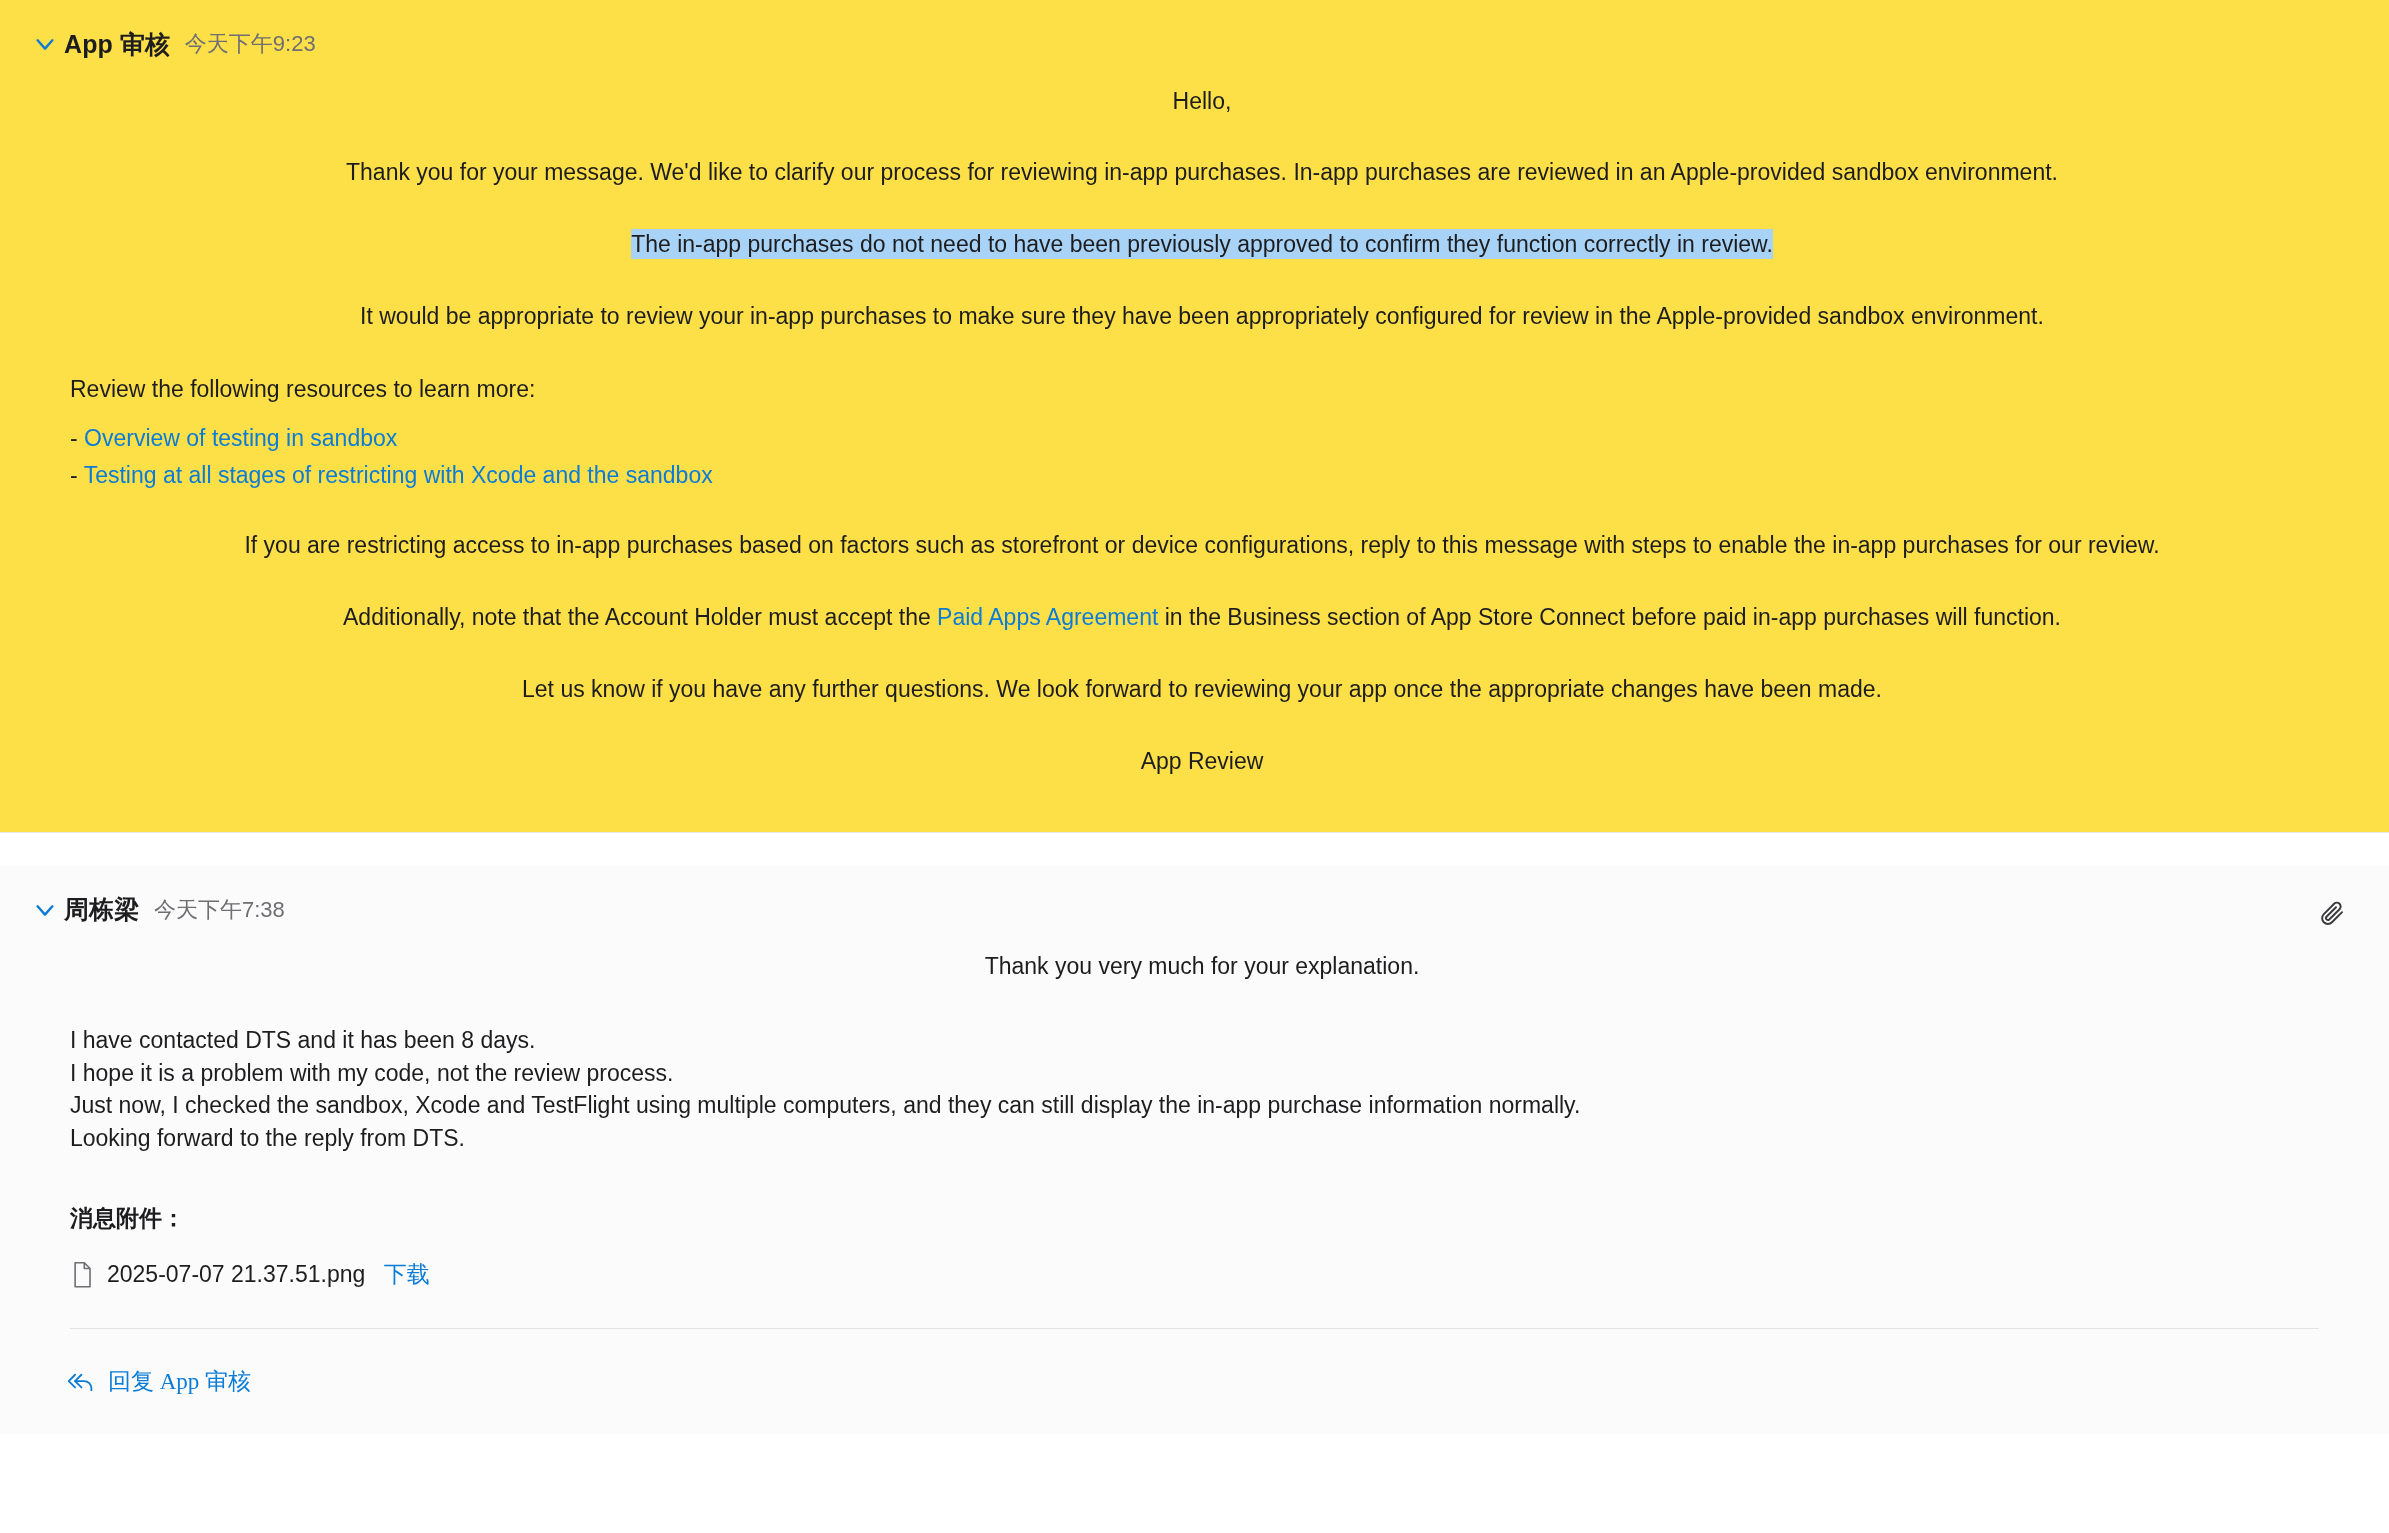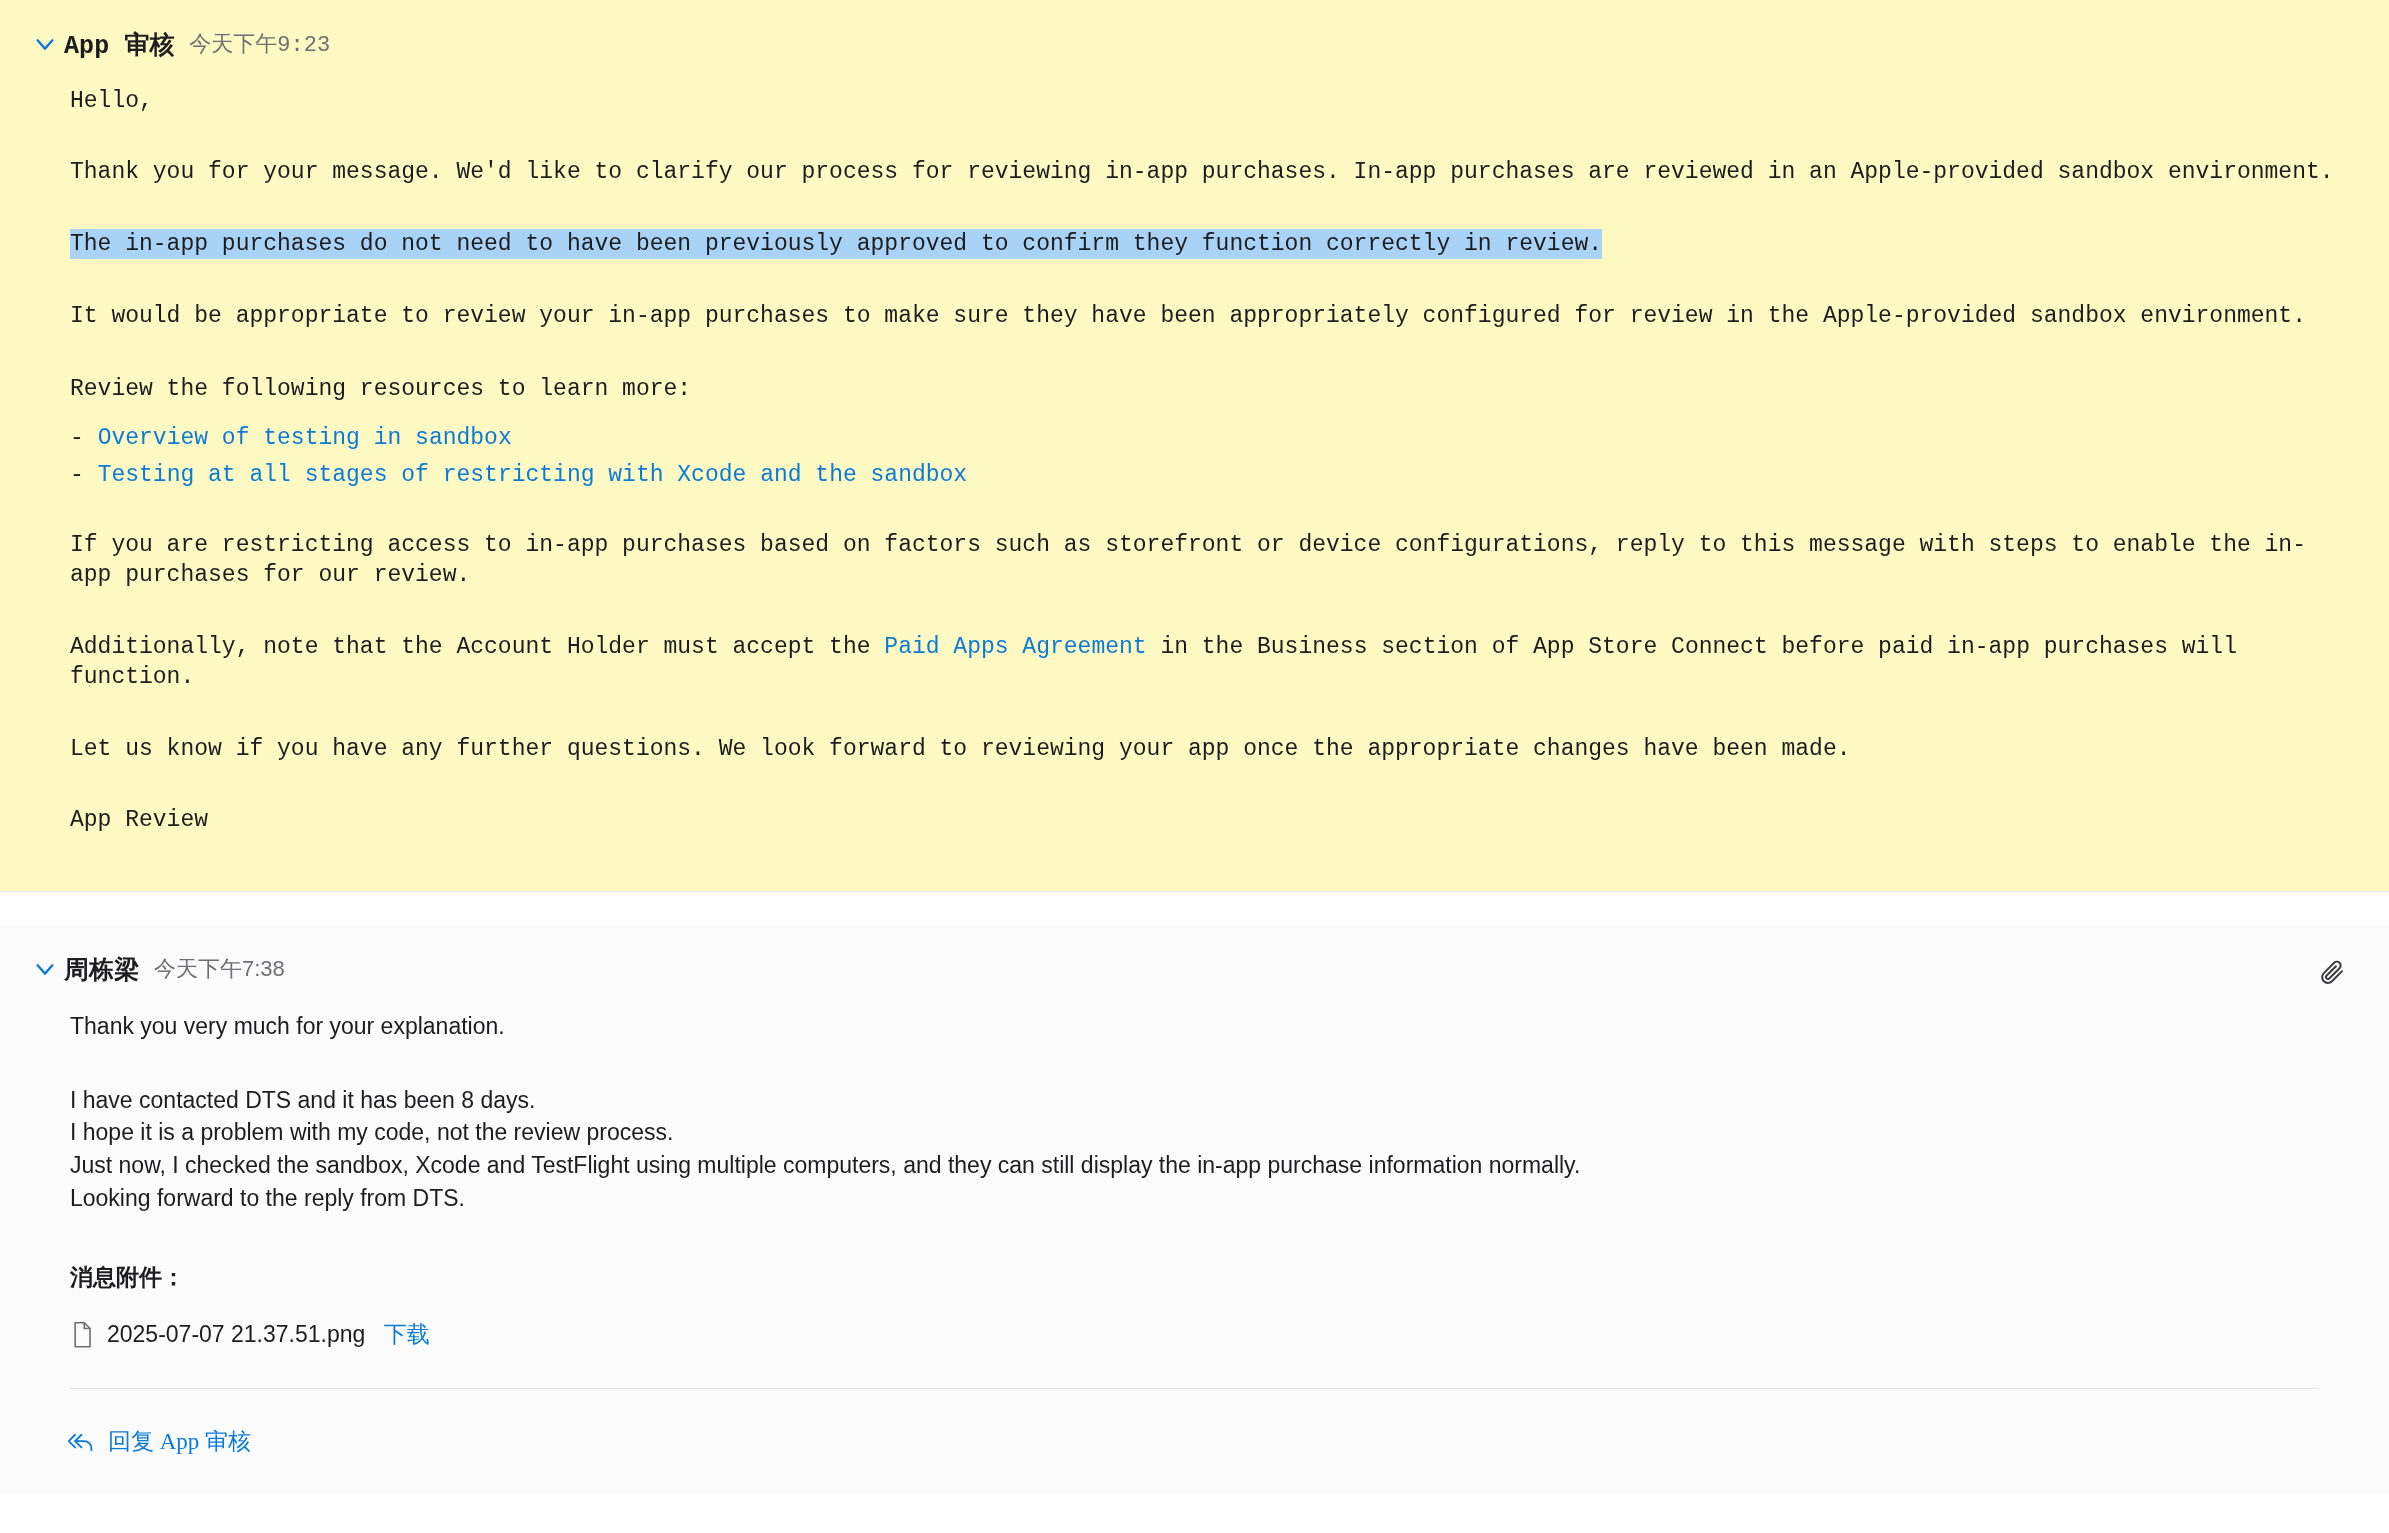--- a/index.html
+++ b/index.html
@@ -18,24 +18,23 @@
     width: 2389px;
     position: relative;
   }
 
   
   .message {
     position: relative;
     box-sizing: border-box;
   }
   .message.first {
-    background: #fef9c3;
+    background: #fde047;
     padding: 27.5px 0 55px 0;
     border-bottom: 1.8px solid #e8e8e8;
-    font-family: Liberation Mono, monospace;
   }
   .message.second {
     background: #fbfbfb;
     padding: 27.5px 0 37px 0;
   }
   .gap {
     height: 33px;
     background: #ffffff;
   }
 
@@ -75,20 +74,21 @@
   .body-text {
     padding-left: 70px;
     padding-right: 55px;
     font-size: 23px;
     line-height: 1.05;
     color: #1d1d1f;
   }
   .p {
     margin: 0 0 42px 0;
     line-height: 1.3;
+    text-align: center;
   }
   .p.last { margin-bottom: 0; }
   .highlight {
     background: #a8d3f7;
     padding: 1.8px 0;
   }
   a.link {
     color: #0a7bd6;
     text-decoration: none;
     cursor: pointer;

